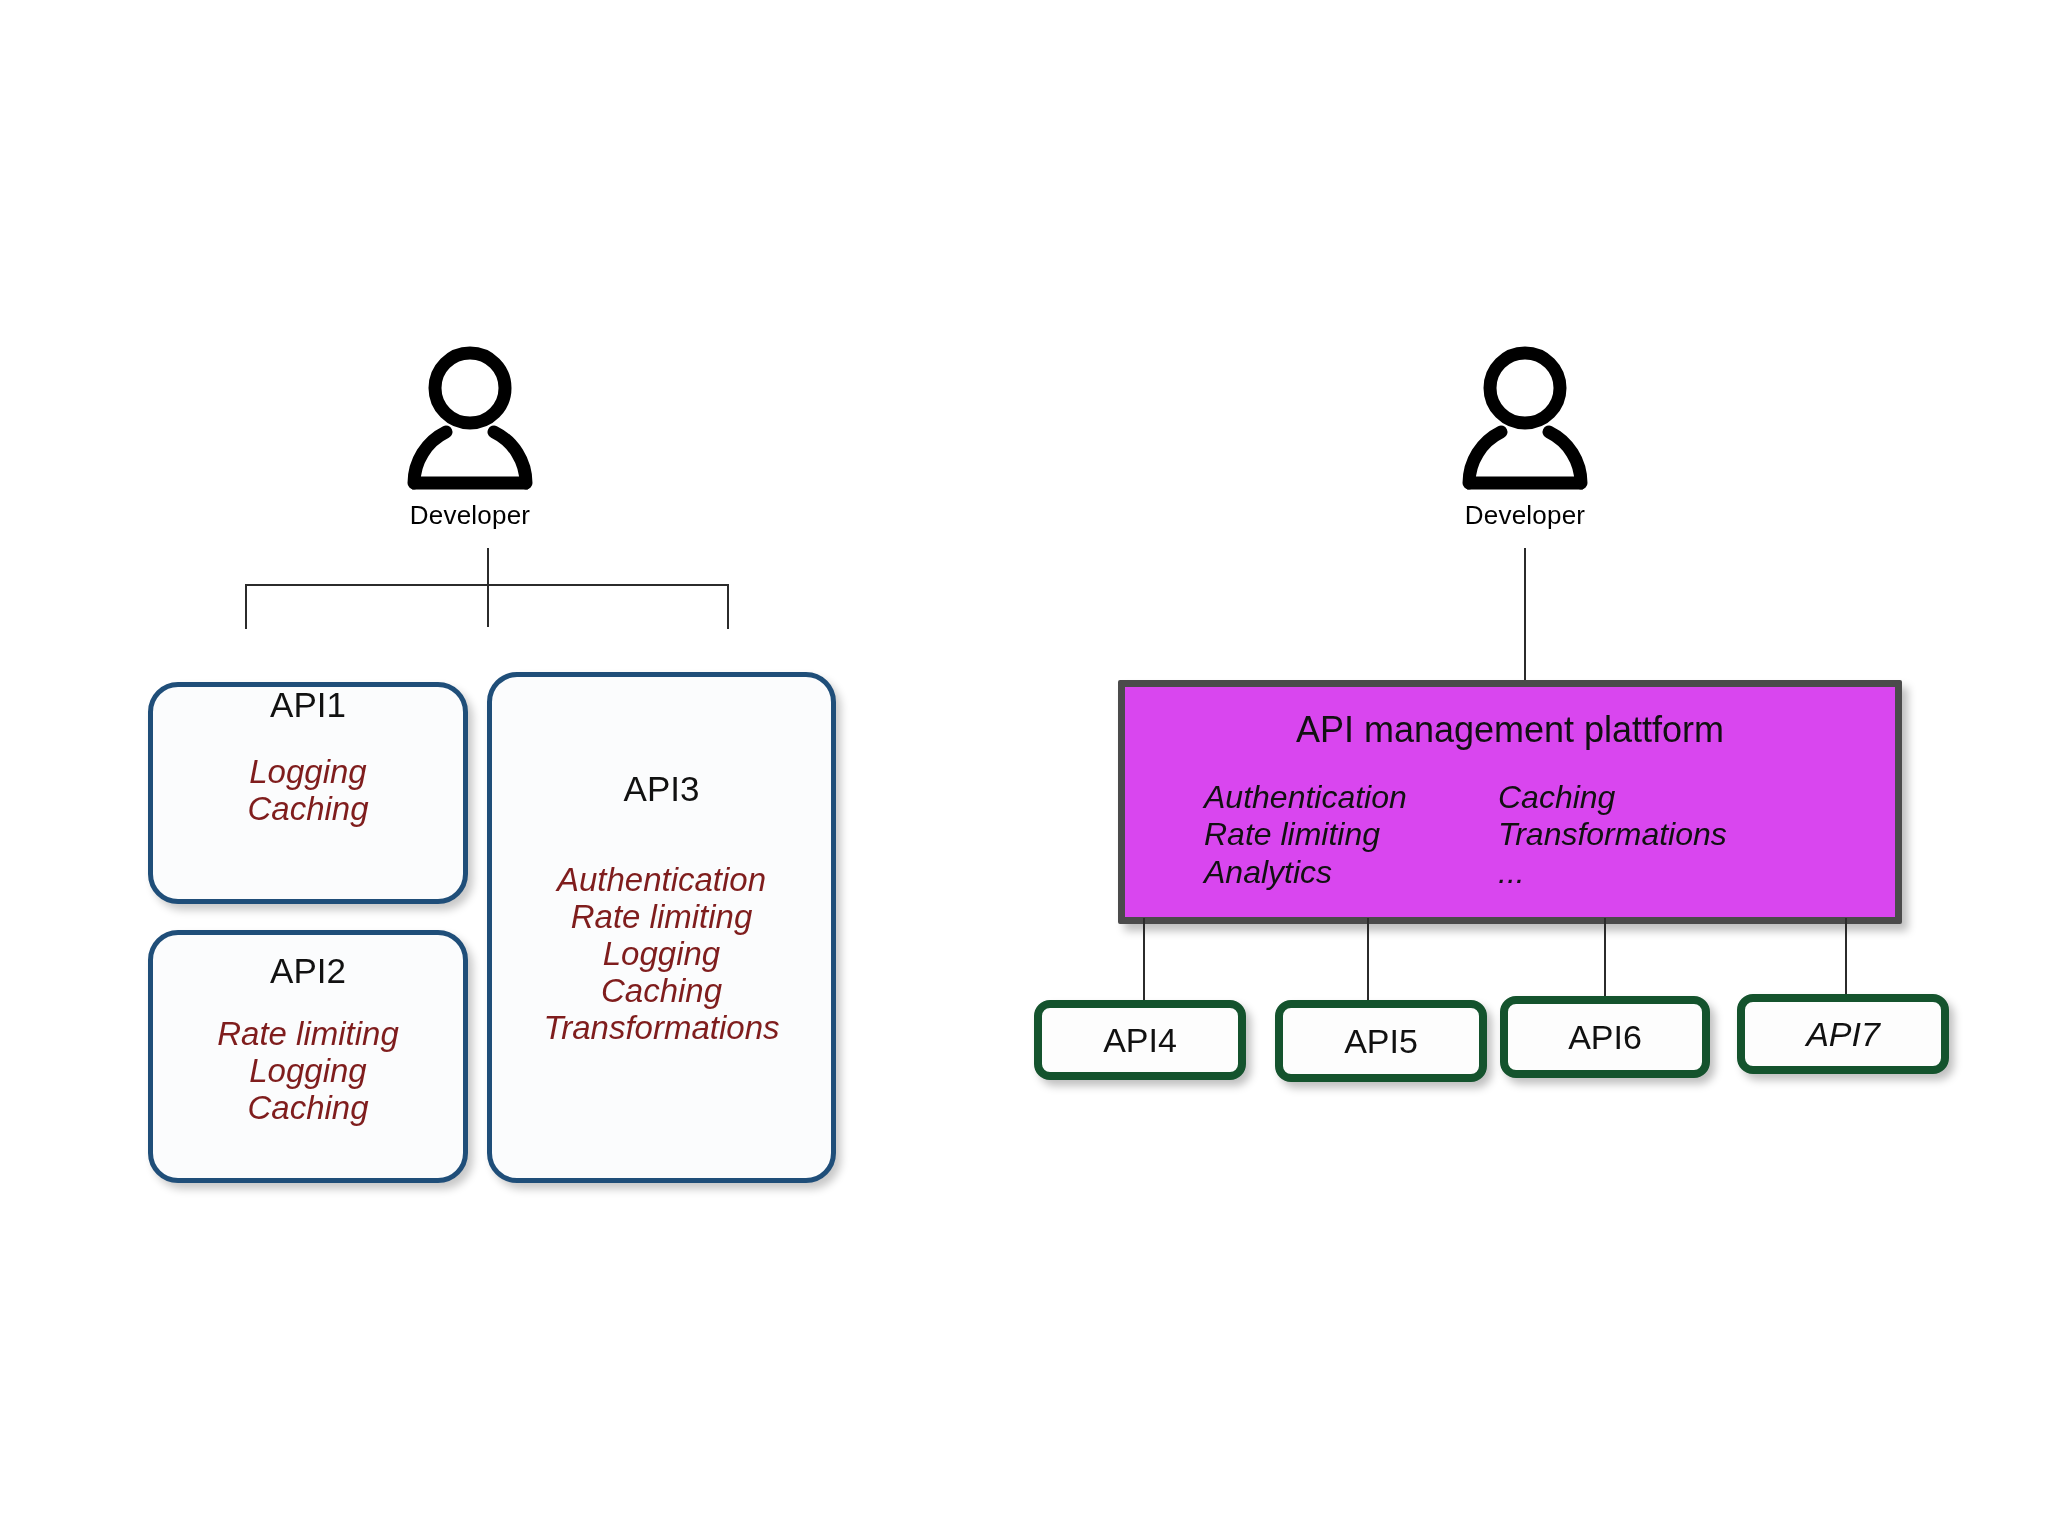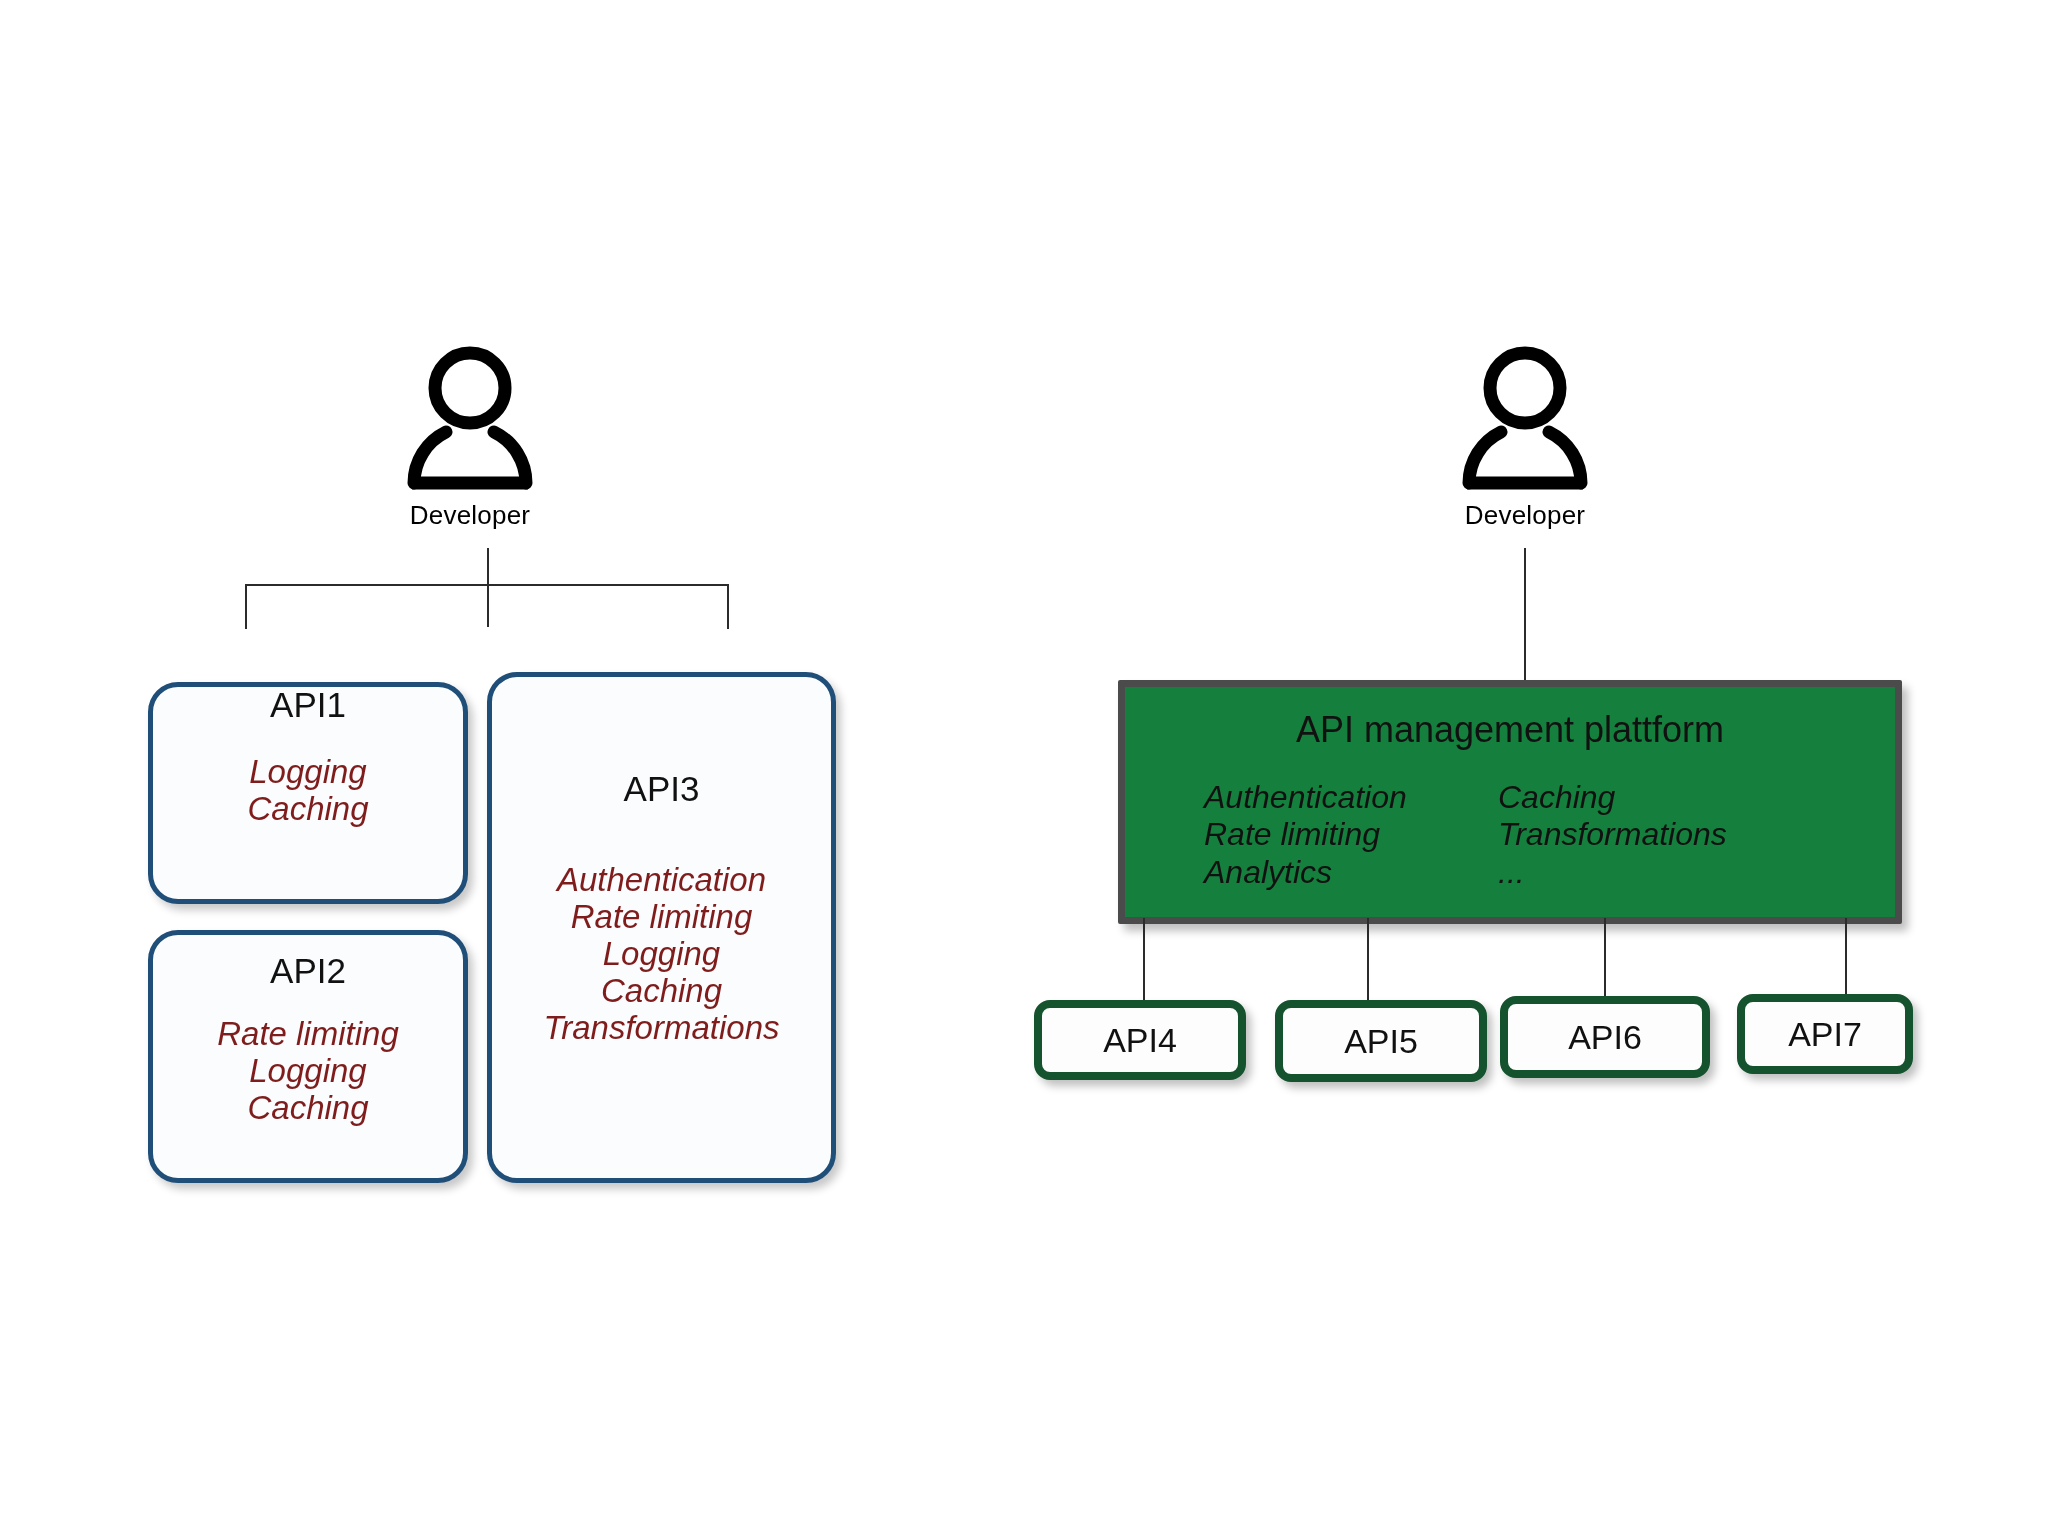--- a/index.html
+++ b/index.html
@@ -59,21 +59,21 @@
     font-family: "Liberation Sans", sans-serif;
     color: #7f1d1d;
     line-height: 1.12;
   }
   .api-card .api-feats div { white-space: nowrap; }
 
   
   .platform {
     position: absolute;
     box-sizing: border-box;
-    background: #15803d;
+    background: #d946ef;
     border: 7px solid #4b4b4b;
     border-radius: 2px;
     box-shadow: 6px 7px 9px rgba(0,0,0,0.25);
   }
   .platform-title {
     position: absolute;
     left: 0;
     width: 100%;
     text-align: center;
     font-size: 36px;
@@ -183,15 +183,15 @@
   </div>
 
   <div class="line-v" style="left:1143px; top:918px; height:82px;"></div>
   <div class="line-v" style="left:1367px; top:918px; height:82px;"></div>
   <div class="line-v" style="left:1604px; top:918px; height:78px;"></div>
   <div class="line-v" style="left:1845px; top:918px; height:78px;"></div>
 
   <div class="api-box" style="left:1034px; top:1000px; width:212px; height:80px;">API4</div>
   <div class="api-box" style="left:1275px; top:1000px; width:212px; height:82px;">API5</div>
   <div class="api-box" style="left:1500px; top:996px; width:210px; height:82px;">API6</div>
-  <div class="api-box" style="left:1737px; top:994px; width:176px; height:80px;">API7</div>
+  <div class="api-box" style="left:1737px; top:994px; width:212px; height:80px;font-style:italic;">API7</div>
 
 </div>
 
 </body></html>

